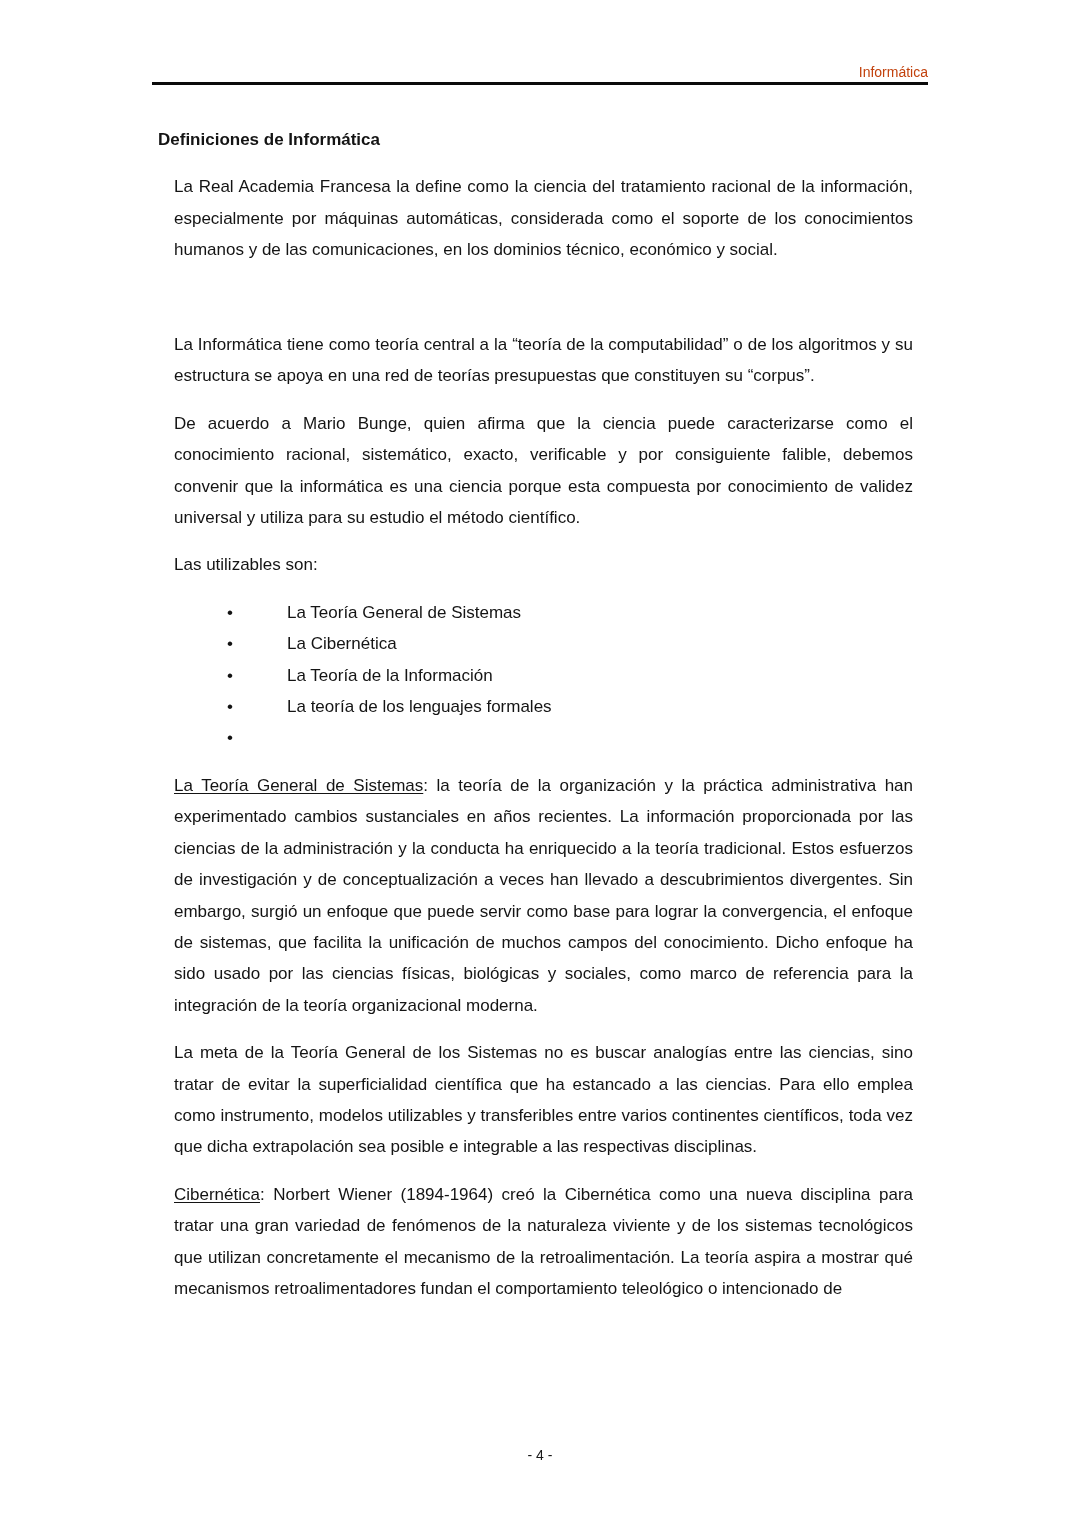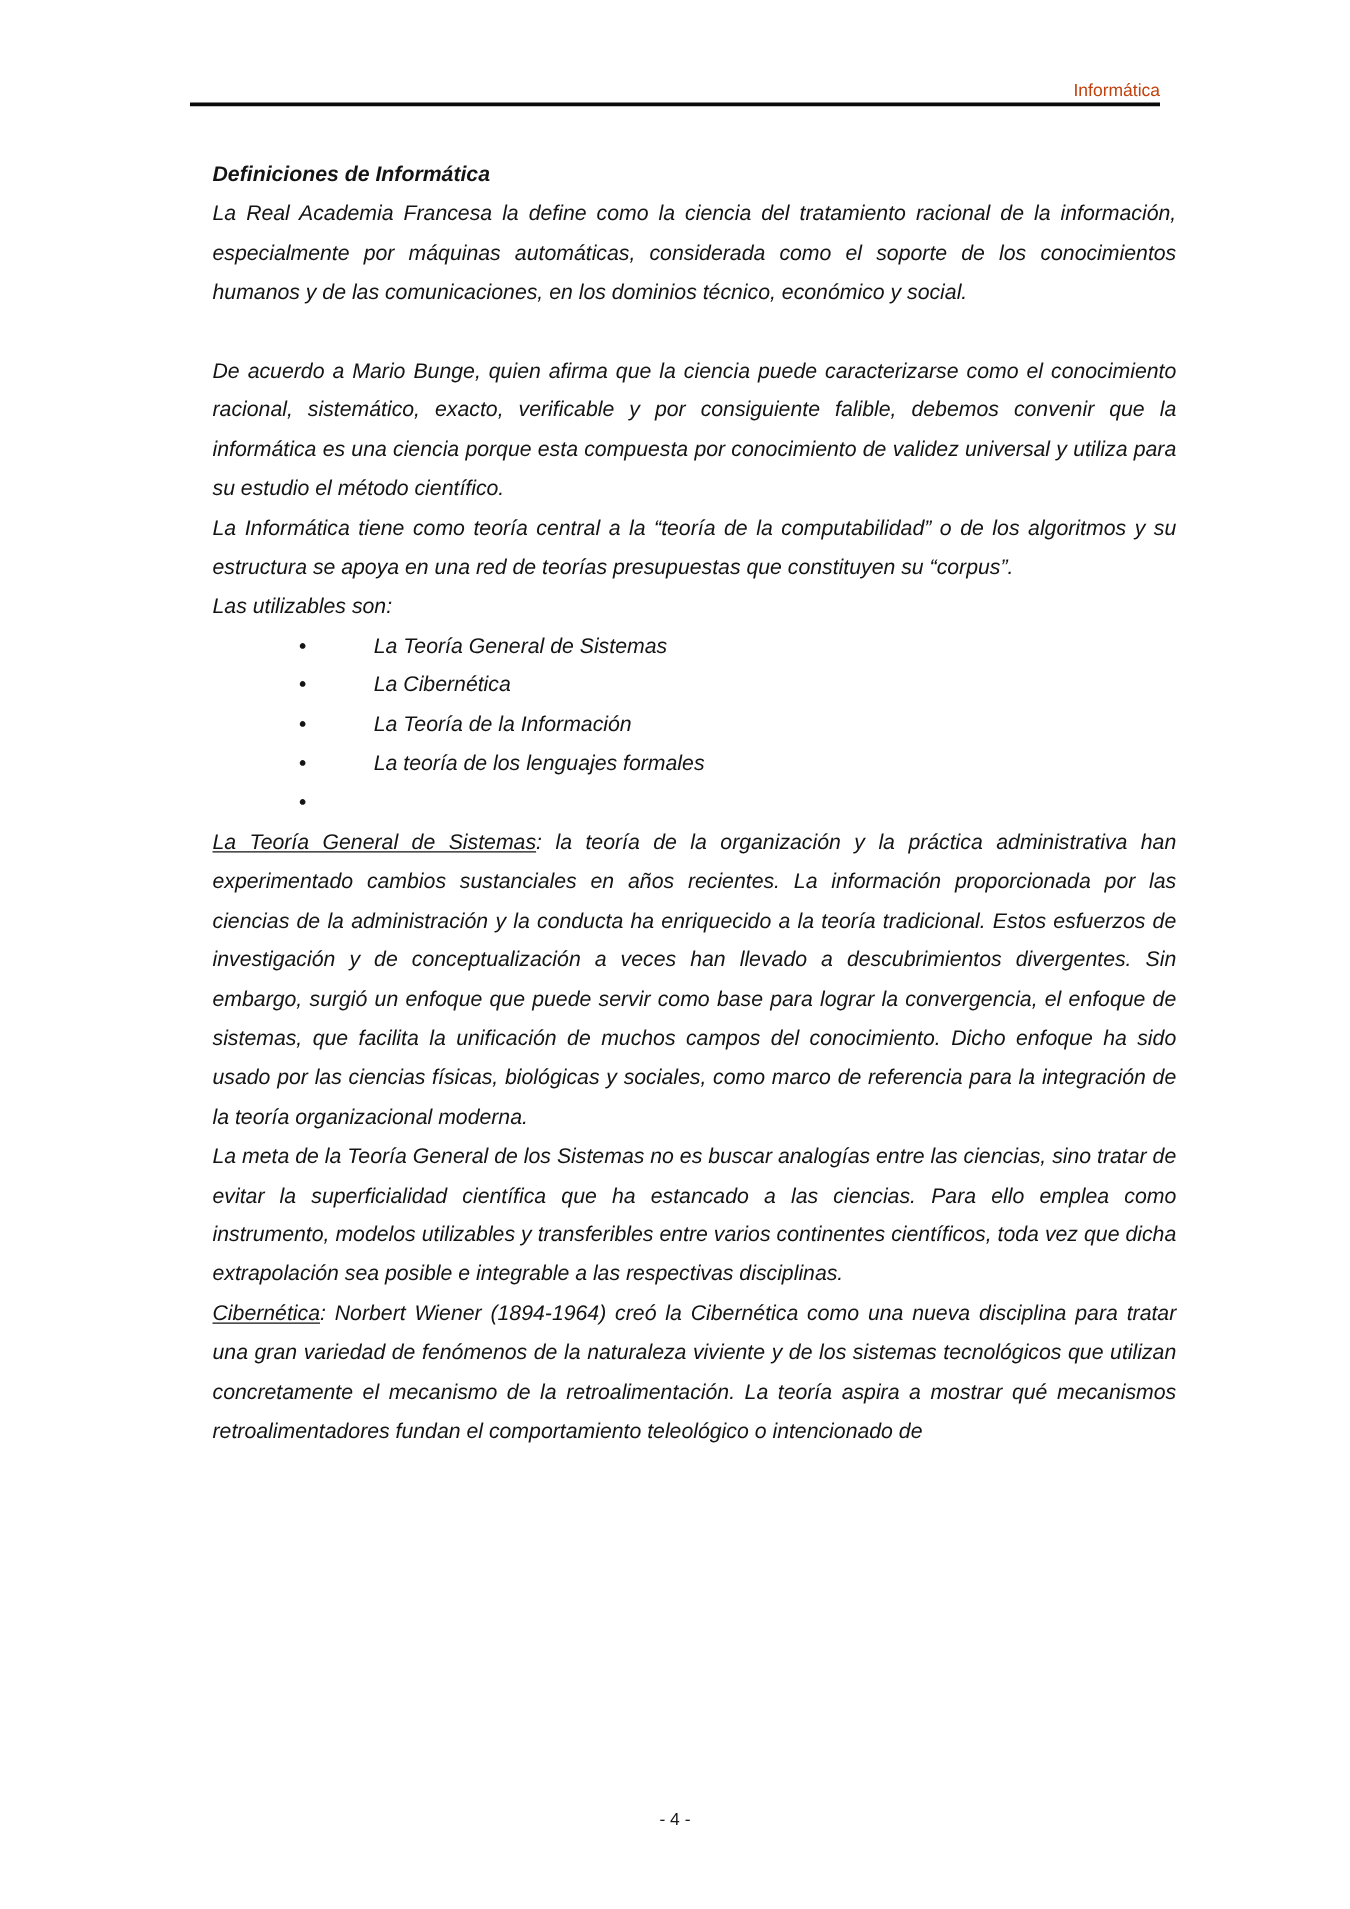--- a/index.html
+++ b/index.html
@@ -33,35 +33,34 @@
     .header-rule {
       position: absolute;
       left: 0;
       right: 0;
       top: 20px;
       height: 3px;
       background: #0a0a0a;
     }
     .content {
       position: absolute;
-      left: 170px;
+      left: 158px;
       top: 124px;
       width: 771px;
       font-size: 17px;
       line-height: 31.4px;
-      font-style: italic;
     }
     .section-heading {
       font-weight: bold;
       margin: 0;
       font-size: 17px;
       line-height: 31.4px;
     }
     .para {
-      margin: 0;
+      margin: 16px;
       text-align: justify;
       text-align-last: left;
     }
     .para.just-full { text-align-last: auto; }
     .spacer {
       height: 31.4px;
     }
     .bullet-list {
       list-style: none;
       margin: 0;
@@ -109,22 +108,22 @@
   <div class="header-rule"></div>
 </div>
 
 <div class="content">
 
   <h2 class="section-heading">Definiciones de Informática</h2>
   <p class="para">La Real Academia Francesa la define como la ciencia del tratamiento racional de la información, especialmente por máquinas automáticas, considerada como el soporte de los conocimientos humanos y de las comunicaciones, en los dominios técnico, económico y social.</p>
 
   <div class="spacer"></div>
 
+  <p class="para">La Informática tiene como teoría central a la “teoría de la computabilidad” o de los algoritmos y su estructura se apoya en una red de teorías presupuestas que constituyen su “corpus”.</p>
   <p class="para">De acuerdo a Mario Bunge, quien afirma que la ciencia puede caracterizarse como el conocimiento racional, sistemático, exacto, verificable y por consiguiente falible, debemos convenir que la informática es una ciencia porque esta compuesta por conocimiento de validez universal y utiliza para su estudio el método científico.</p>
-  <p class="para">La Informática tiene como teoría central a la “teoría de la computabilidad” o de los algoritmos y su estructura se apoya en una red de teorías presupuestas que constituyen su “corpus”.</p>
   <p class="para">Las utilizables son:</p>
 
   <ul class="bullet-list">
     <li class="bullet-item">
       <span class="bullet">•</span>
       <span>La Teoría General de Sistemas</span>
     </li>
     <li class="bullet-item">
       <span class="bullet">•</span>
       <span>La Cibernética</span>

